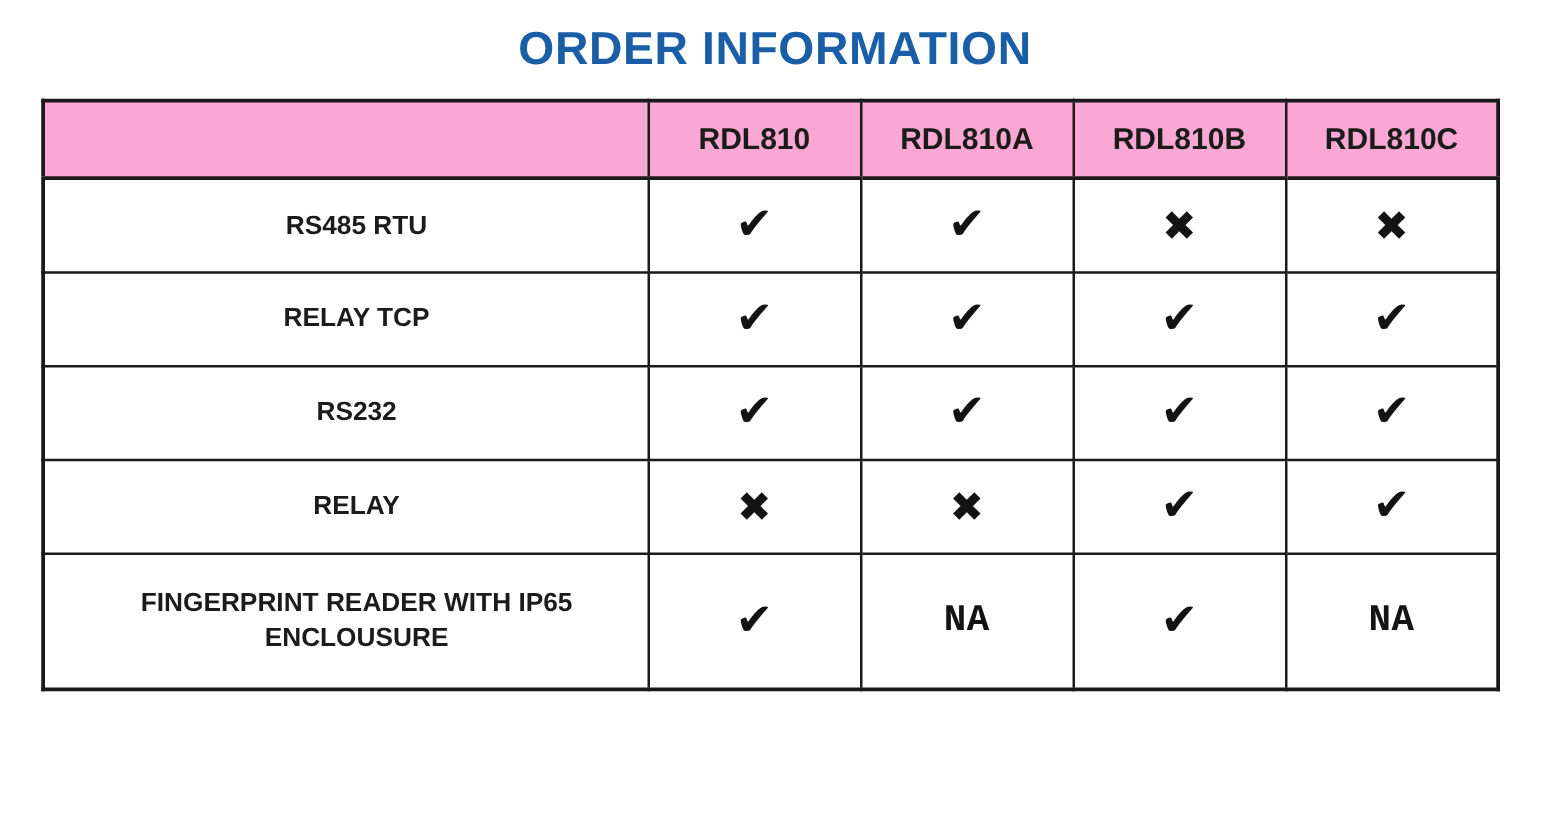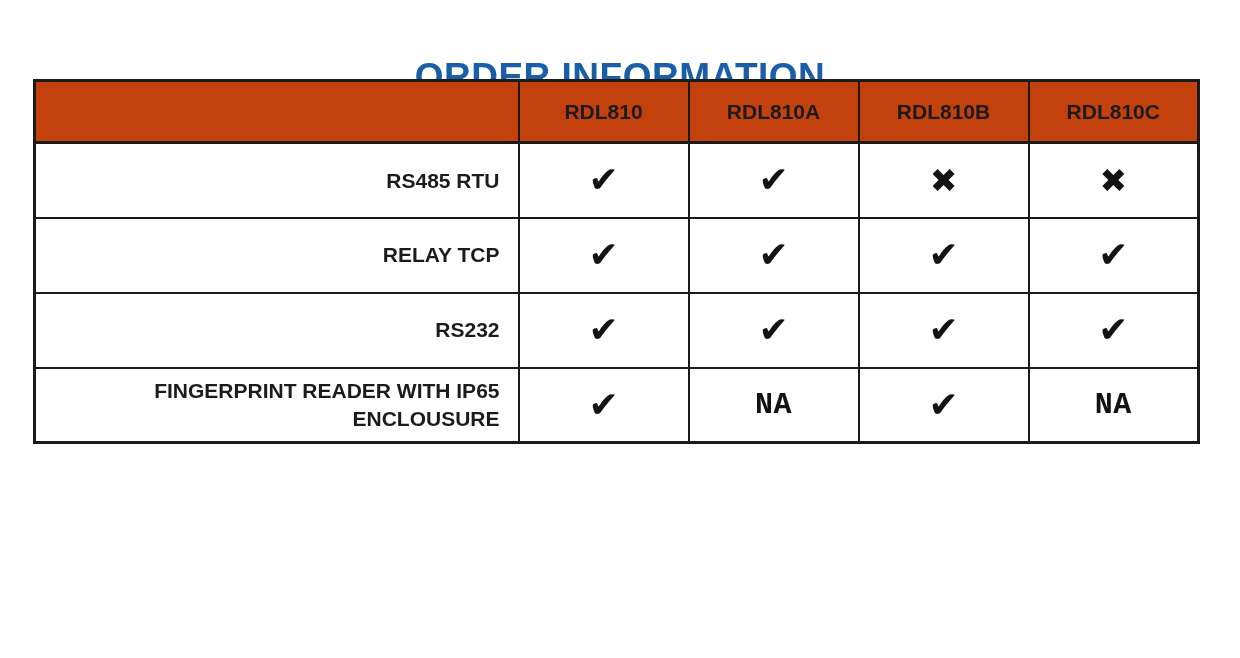--- a/index.html
+++ b/index.html
@@ -18,55 +18,54 @@
   .page-title {
     position: absolute;
     top: 18px;
     left: 0;
     width: 100%;
     text-align: center;
     font-size: 37px;
     font-weight: 700;
     letter-spacing: 0.5px;
     color: #1B5EA8;
-    margin-top: 38px;
   }
   table.order-table {
     position: absolute;
     left: 33px;
     top: 79px;
     width: 1166px;
     border-collapse: collapse;
     table-layout: fixed;
     background: #ffffff;
   }
   table.order-table th,
   table.order-table td {
     border: 2px solid #1a1a1a;
   }
   table.order-table { border: 3px solid #1a1a1a; }
   thead tr { height: 62px; }
   thead th {
-    background: #c2410c;
-    font-size: 21px;
+    background: #f9a8d4;
+    font-size: 24px;
     font-weight: 700;
     color: #1b1b1b;
     text-align: center;
     border-bottom-width: 3px !important;
   }
   col.c-label { width: 484px; }
   col.c-val   { width: 170px; }
   tbody tr { height: 75px; }
   tbody tr:nth-child(5),
   tbody tr:nth-child(6) { height: 109px; }
   td.label {
     font-size: 21px;
     font-weight: 700;
     color: #1b1b1b;
-    text-align: right;
+    text-align: center;
     padding-left: 35px;
     padding-right: 18px;
     line-height: 1.3;
   }
   td.val { text-align: center; vertical-align: middle; }
   .mark {
     font-family: "DejaVu Sans", sans-serif;
     color: #131313;
     font-weight: 700;
     line-height: 1;
@@ -114,20 +113,27 @@
           <td class="val"><span class="mark mark-check">✔</span></td>
         </tr>
         <tr>
           <td class="label">RS232</td>
           <td class="val"><span class="mark mark-check">✔</span></td>
           <td class="val"><span class="mark mark-check">✔</span></td>
           <td class="val"><span class="mark mark-check">✔</span></td>
           <td class="val"><span class="mark mark-check">✔</span></td>
         </tr>
         <tr>
+          <td class="label">RELAY</td>
+          <td class="val"><span class="mark mark-cross">✖</span></td>
+          <td class="val"><span class="mark mark-cross">✖</span></td>
+          <td class="val"><span class="mark mark-check">✔</span></td>
+          <td class="val"><span class="mark mark-check">✔</span></td>
+        </tr>
+        <tr>
           <td class="label">FINGERPRINT READER WITH IP65 ENCLOUSURE</td>
           <td class="val"><span class="mark mark-check">✔</span></td>
           <td class="val"><span class="mark mark-na">NA</span></td>
           <td class="val"><span class="mark mark-check">✔</span></td>
           <td class="val"><span class="mark mark-na">NA</span></td>
         </tr>
       </tbody>
   </table>
 </div>
 

